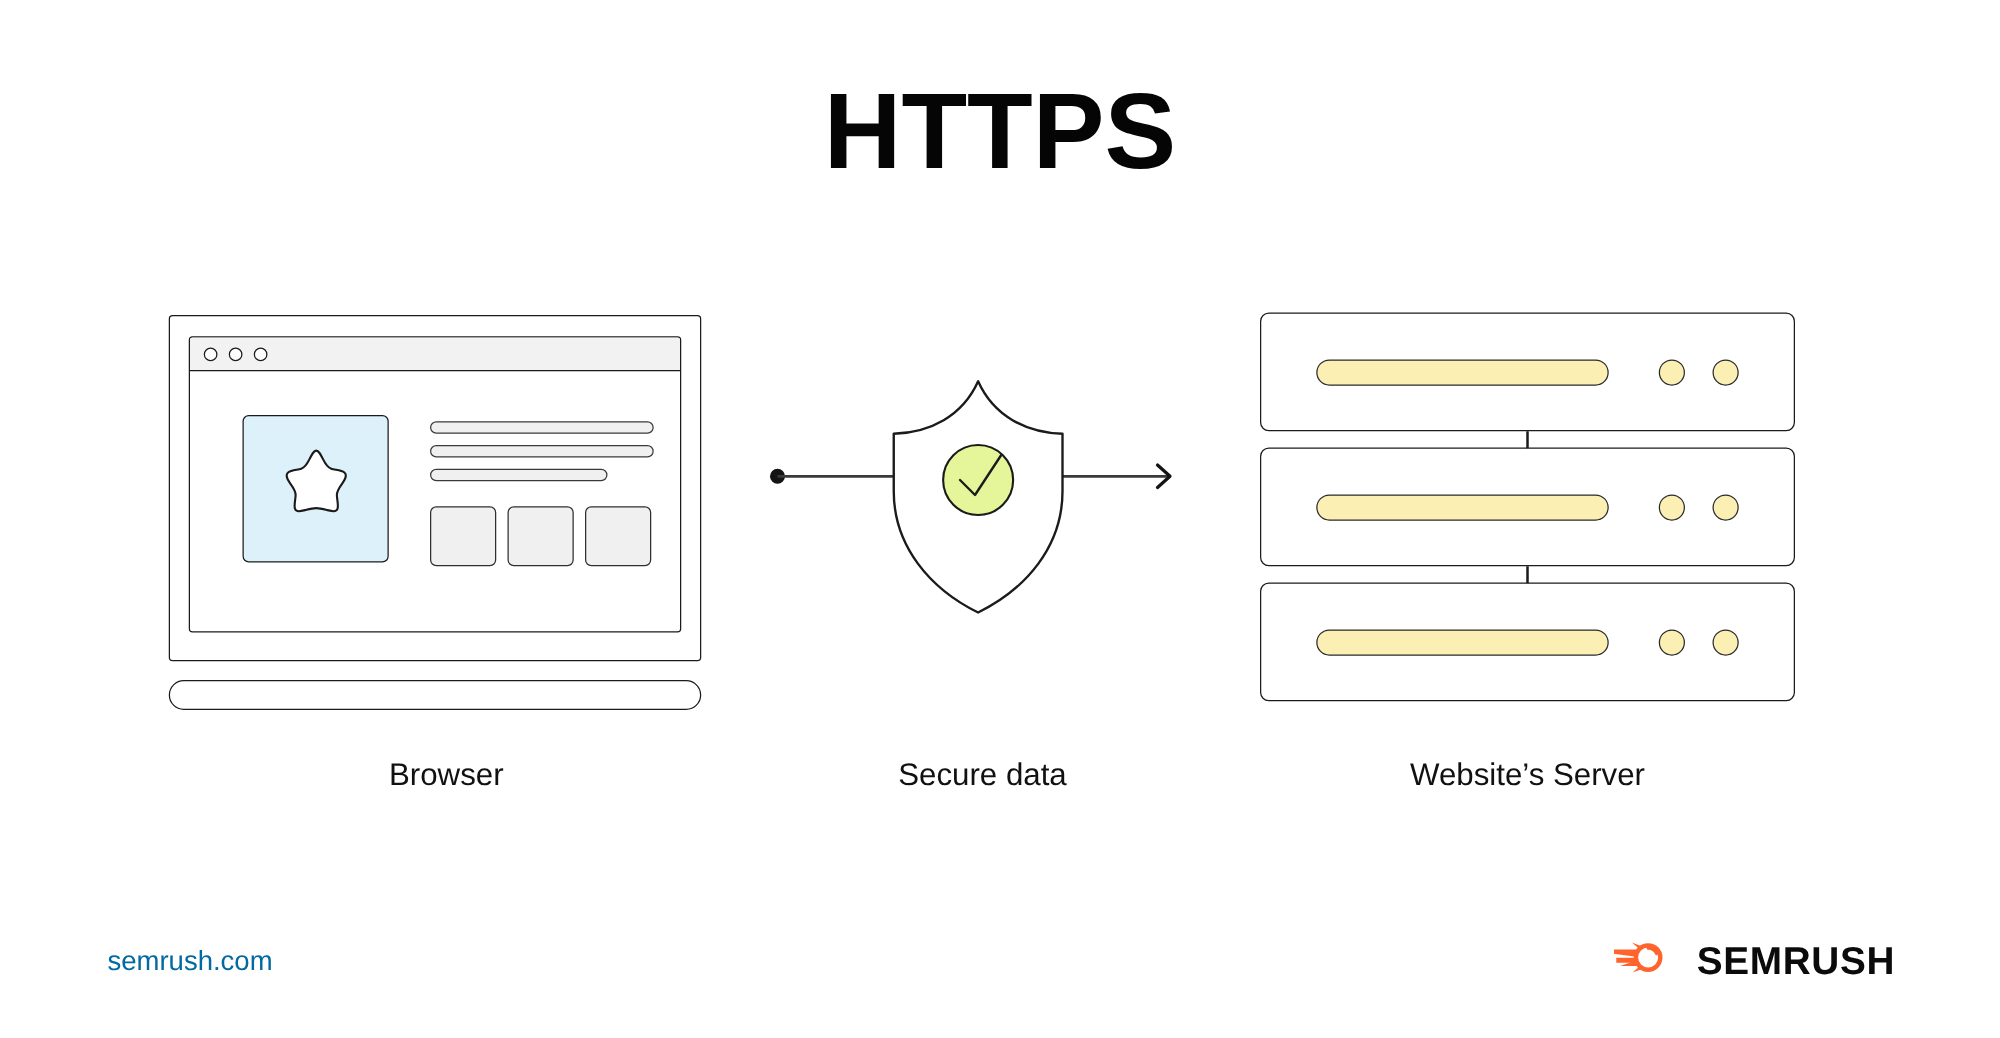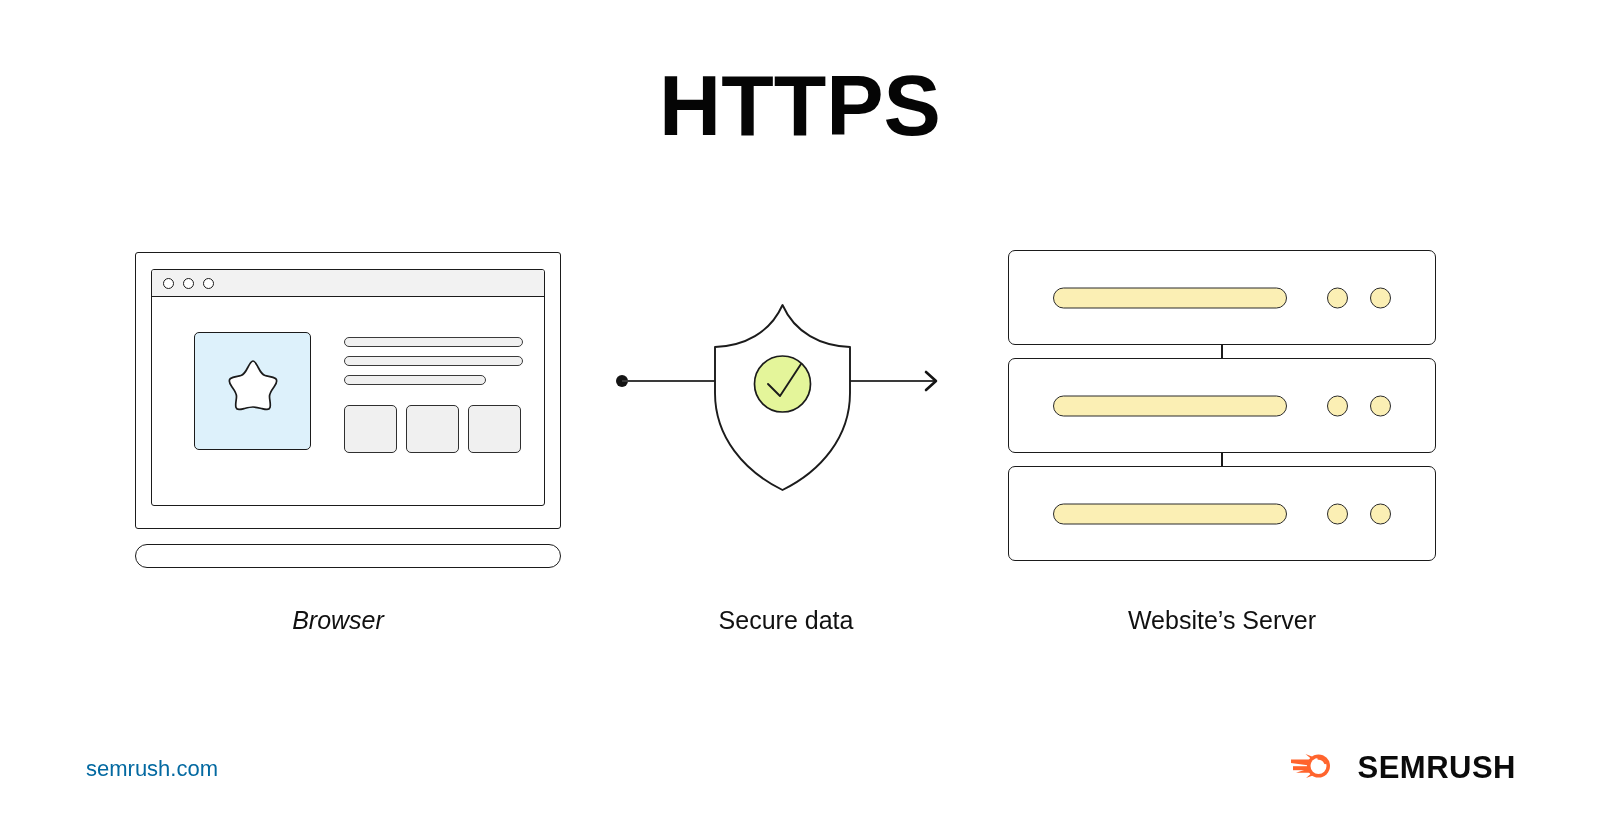--- a/index.html
+++ b/index.html
@@ -213,21 +213,21 @@
 
   
   .caption {
     position: absolute;
     top: 605px;
     text-align: center;
     font-size: 25px;
     color: #111111;
     line-height: 1.2;
   }
-  .caption.c-browser { left: 138px; width: 400px; font-style: italic; }
+  .caption.c-browser { left: 157px; width: 400px; }
   .caption.c-secure  { left: 586px; width: 400px; }
   .caption.c-server  { left: 1022px; width: 400px; }
 
   
   .footer-url {
     position: absolute;
     left: 86px;
     top: 756px;
     font-size: 22px;
     color: #0369a1;

